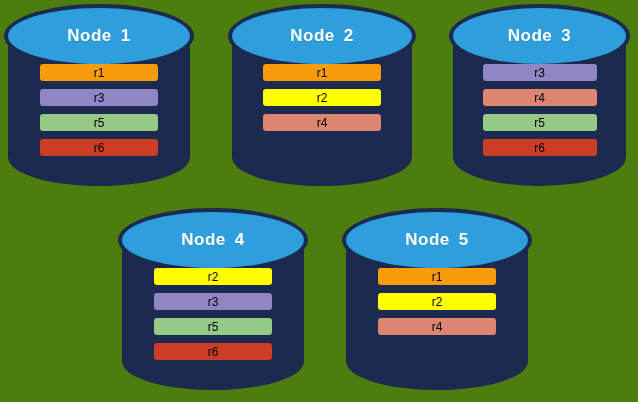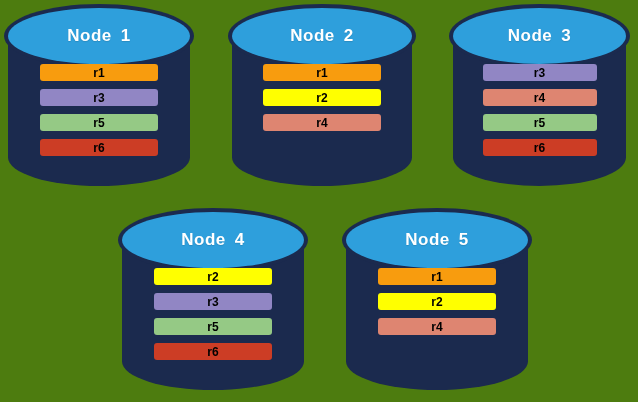--- a/index.html
+++ b/index.html
@@ -73,21 +73,21 @@
     flex-direction: column;
     align-items: center;
   }
   .record {
     height: 17px;
     border-radius: 3px;
     display: flex;
     align-items: center;
     justify-content: center;
     color: #000000;
-    font-weight: bold;
+    font-weight: normal;
     font-size: 12px;
     box-sizing: border-box;
   }
   .record + .record {
     margin-top: 8px;
   }
 </style>
 </head>
 <body>
 

